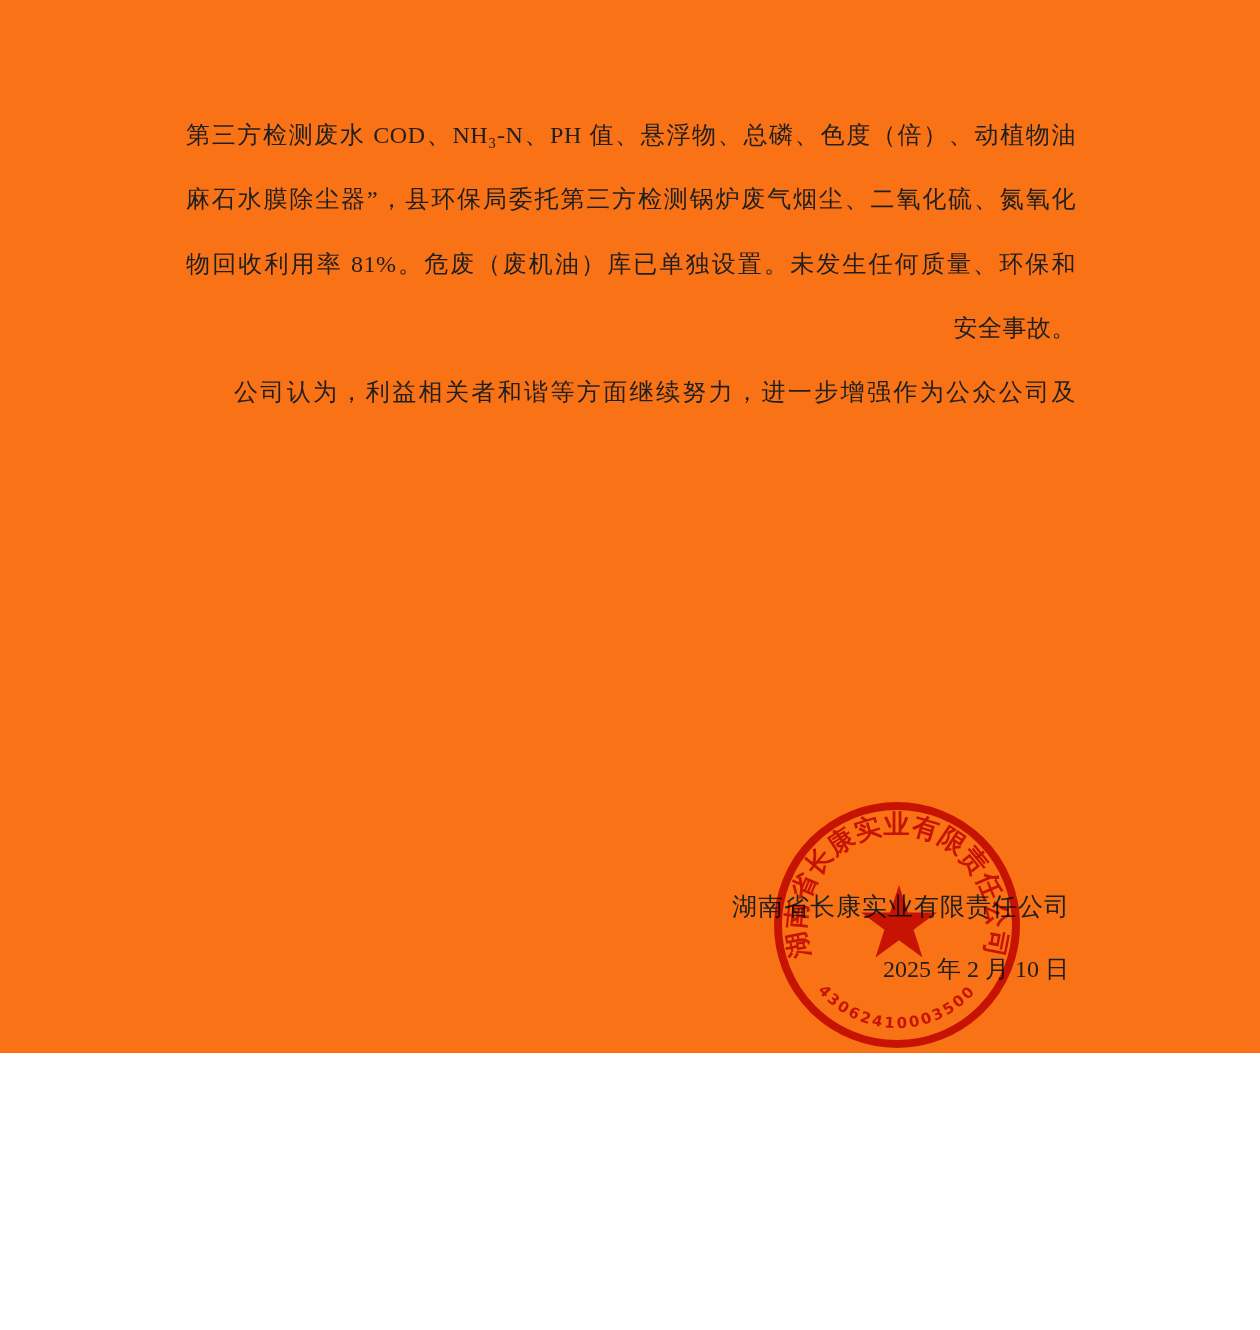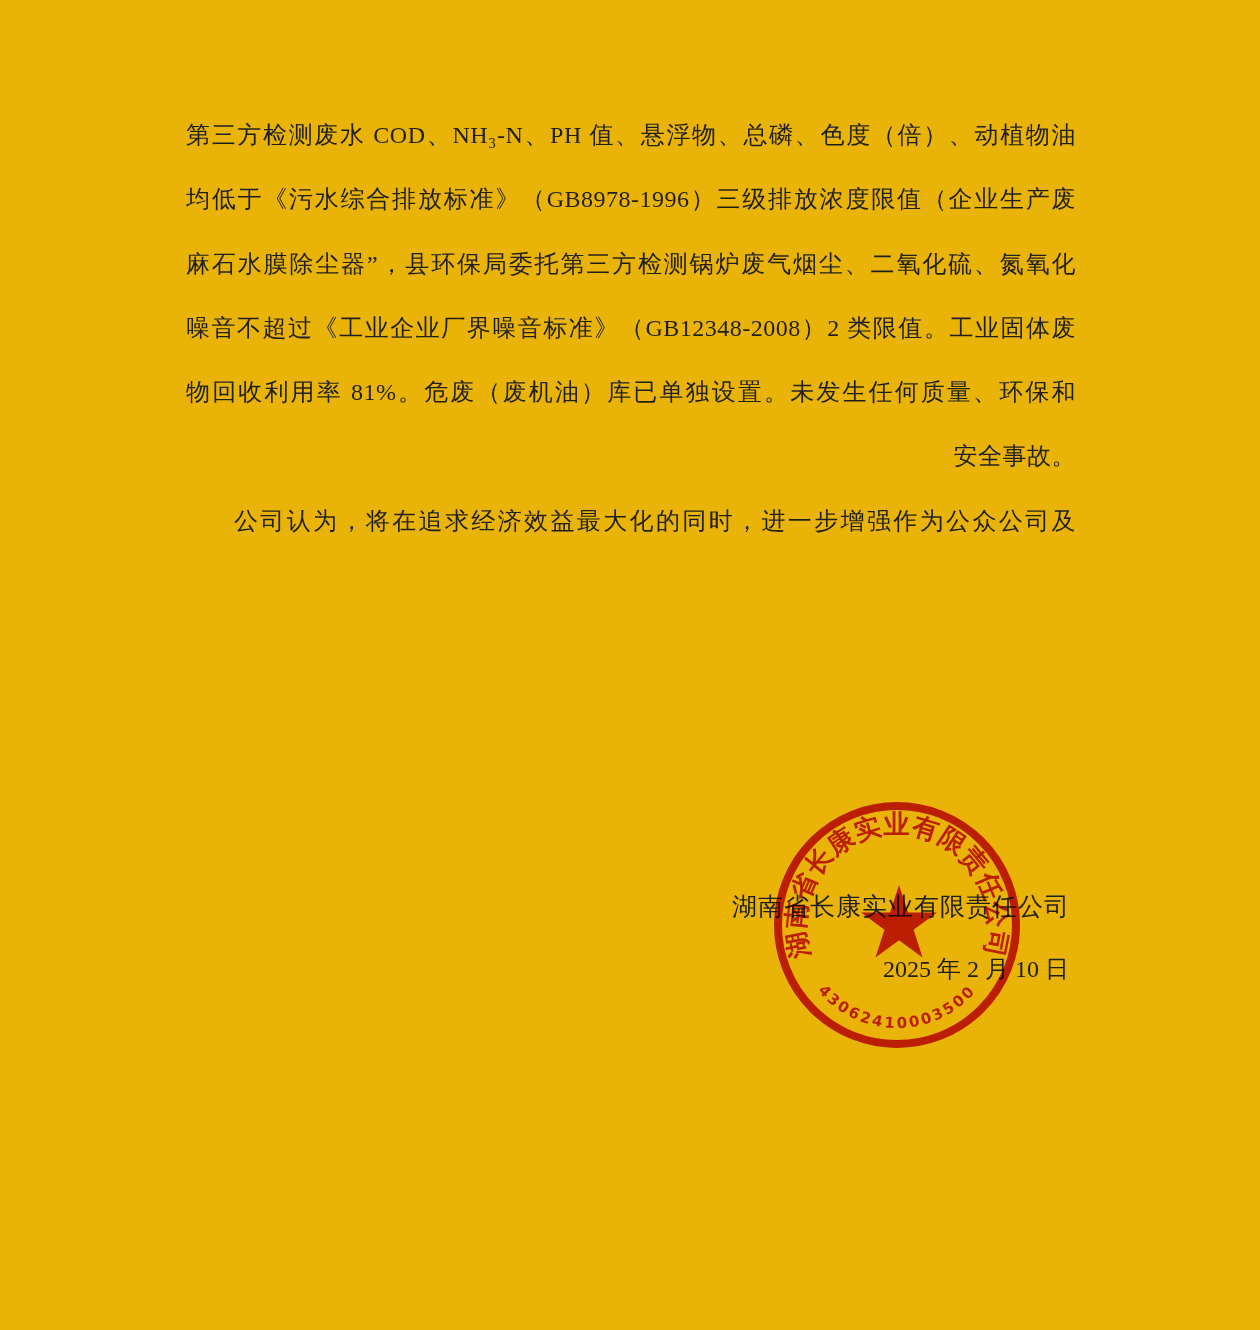--- a/index.html
+++ b/index.html
@@ -3,22 +3,22 @@
 <meta charset="utf-8">
 <style>
   html, body {
     margin: 0;
     padding: 0;
     background: #ffffff;
   }
   .page {
     position: relative;
     width: 1260px;
-    height: 1330px;
-    background: #eab308;
+    height: 1053px;
+    background: #f97316;
     overflow: hidden;
     font-family: "Liberation Serif", "DejaVu Serif", serif;
     color: var(--text-ink, #1f1f1f);
   }
   .doc-text {
     position: absolute;
     left: 186px;
     top: 103px;
     width: 890px;
     font-size: 24px;
@@ -89,26 +89,24 @@
     fill: var(--seal-red, #c8170d);
   }
 </style>
 </head>
 <body>
 
 <div class="page">
 
   <div class="doc-text">
     <div class="line just">第三方检测废水 COD、NH₃-N、PH 值、悬浮物、总磷、色度（倍）、动植物油</div>
-    <div class="line just">均低于《污水综合排放标准》（GB8978-1996）三级排放浓度限值（企业生产废</div>
     <div class="line just">麻石水膜除尘器”，县环保局委托第三方检测锅炉废气烟尘、二氧化硫、氮氧化</div>
-    <div class="line just">噪音不超过《工业企业厂界噪音标准》（GB12348-2008）2 类限值。工业固体废</div>
     <div class="line just">物回收利用率 81%。危废（废机油）库已单独设置。未发生任何质量、环保和</div>
     <div class="line">安全事故。</div>
-    <div class="line just indent">公司认为，将在追求经济效益最大化的同时，进一步增强作为公众公司及</div>
+    <div class="line just indent">公司认为，利益相关者和谐等方面继续努力，进一步增强作为公众公司及</div>
   </div>
 
   <div class="signature">湖南省长康实业有限责任公司</div>
 
   <div class="date">2025 年 2 月 10 日</div>
 
   <svg class="seal" viewBox="0 0 260 260" xmlns="http://www.w3.org/2000/svg" aria-hidden="true">
     <defs>
       <path id="arcTop" d="M 41.1 153.8 A 92 92 0 1 1 218.9 153.8" fill="none"></path>
       <path id="arcBottom" d="M 45.6 189.1 A 103 103 0 0 0 214.4 189.1" fill="none"></path>

